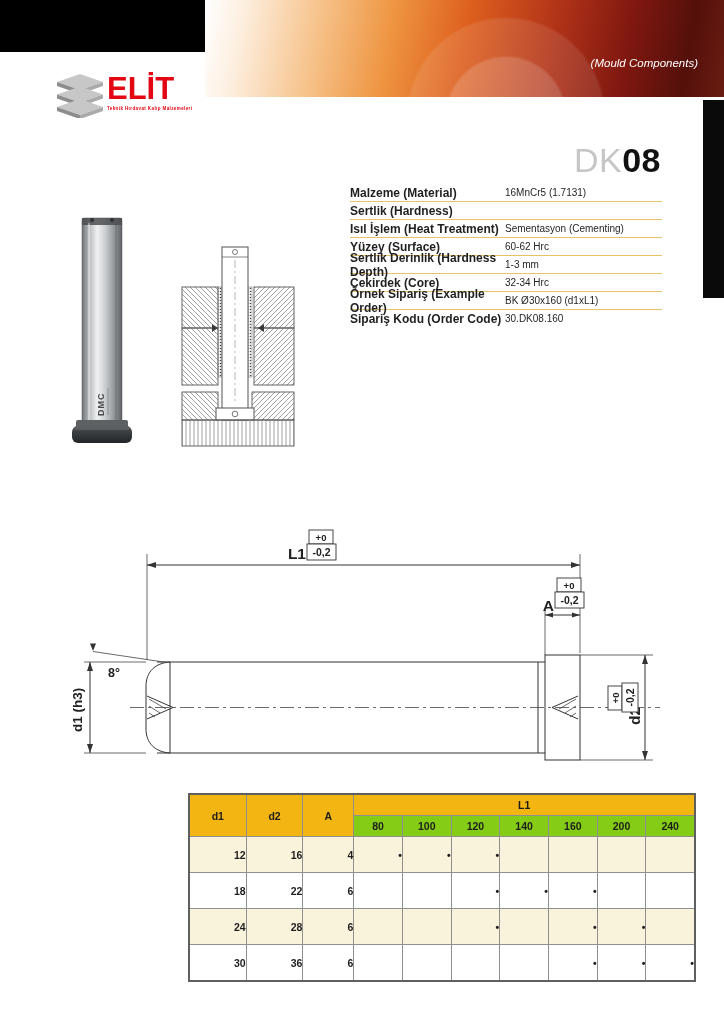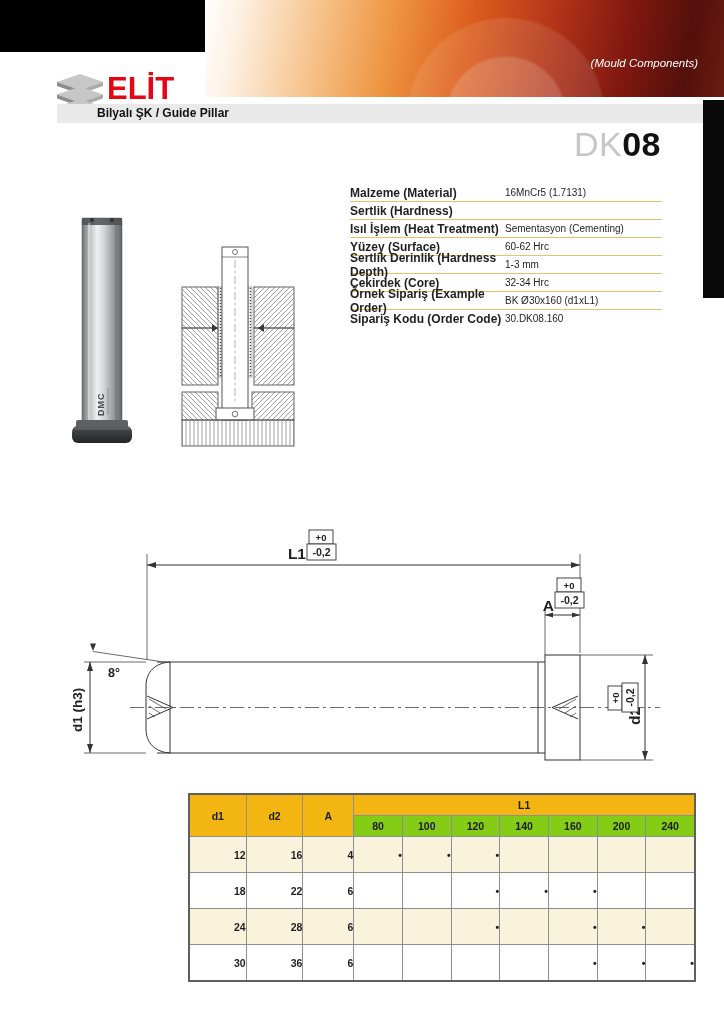--- a/index.html
+++ b/index.html
@@ -19,21 +19,21 @@
   
   .logo{position:absolute;left:56px;top:74px;display:flex;align-items:flex-start;}
   .logo-text{margin-left:3px;}
   .brand-name{font-size:31px;line-height:30px;font-weight:800;color:#E30613;letter-spacing:0;}
   .brand-tag{font-size:4.5px;color:#E30613;letter-spacing:.4px;margin-top:2px;white-space:nowrap;font-weight:700;}
   
   .section-bar{position:absolute;left:57px;top:104px;width:646px;height:19px;background:#E9E9E9;
      font-size:12px;font-weight:700;line-height:19px;padding-left:40px;box-sizing:border-box;color:#111;}
   .side-tab{position:absolute;left:703px;top:100px;width:21px;height:198px;background:#0a0a0a;}
   
-  .prod-code{position:absolute;right:63px;top:127px;font-size:34px;line-height:34px;letter-spacing:.5px;}
+  .prod-code{position:absolute;right:63px;top:143px;font-size:34px;line-height:34px;letter-spacing:.5px;}
   .prod-code .dk{color:#c6c6c6;font-weight:400;}
   .prod-code .num{color:#111;font-weight:800;}
   
   .spec{position:absolute;left:350px;top:184px;width:312px;}
   .spec-row{display:flex;align-items:center;height:17px;border-bottom:1px solid #E7C367;}
   .spec-row:last-child{border-bottom:none;}
   .spec-label{width:155px;font-size:12px;font-weight:700;color:#1f1f1f;}
   .spec-value{flex:1;font-size:10px;color:#1f1f1f;}
   
   .photo-svg{position:absolute;left:62px;top:212px;}
@@ -87,21 +87,20 @@
     <span class="logo-text">
       <div class="brand-name">ELİT</div>
       <div class="brand-tag">Teknik Hırdavat Kalıp Malzemeleri</div>
     </span>
   </div>
 
   <div class="head-title">
     <div class="t2">(Mould Components)</div>
   </div>
 
-  <div class="section-bar">Bilyalı ŞK / Guide Pillar</div>
   <div class="side-tab"></div>
 
   <div class="prod-code">
     <span class="dk">DK</span><span class="num">08</span>
   </div>
 
   <div class="spec">
     <div class="spec-row">
       <span class="spec-label">Malzeme  (Material)</span>
       <span class="spec-value">16MnCr5 (1.7131)</span>

